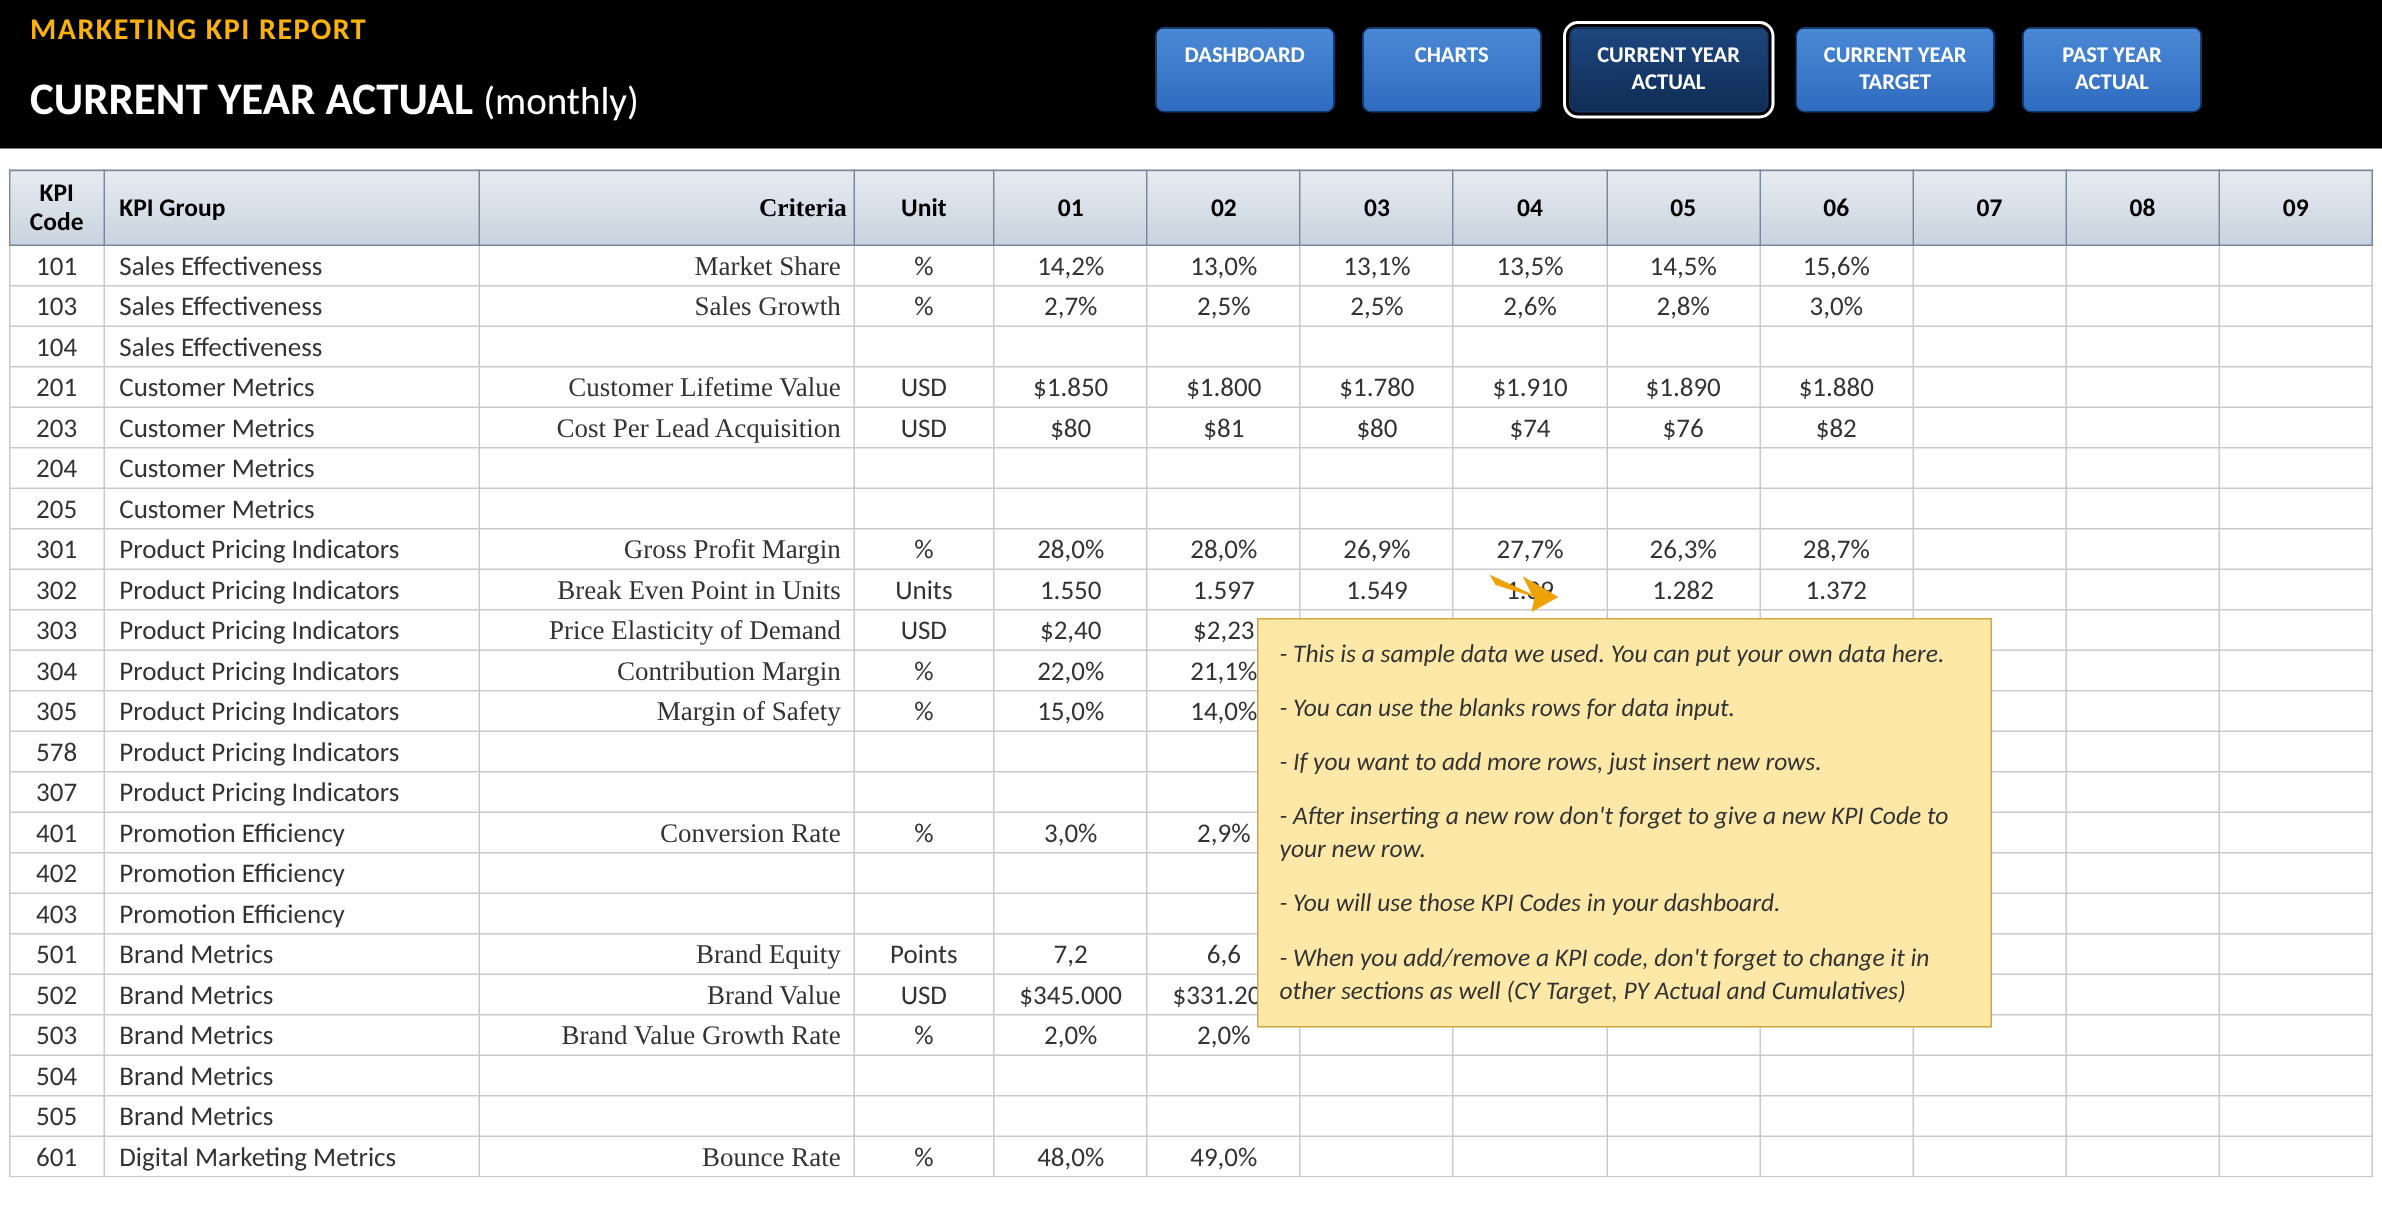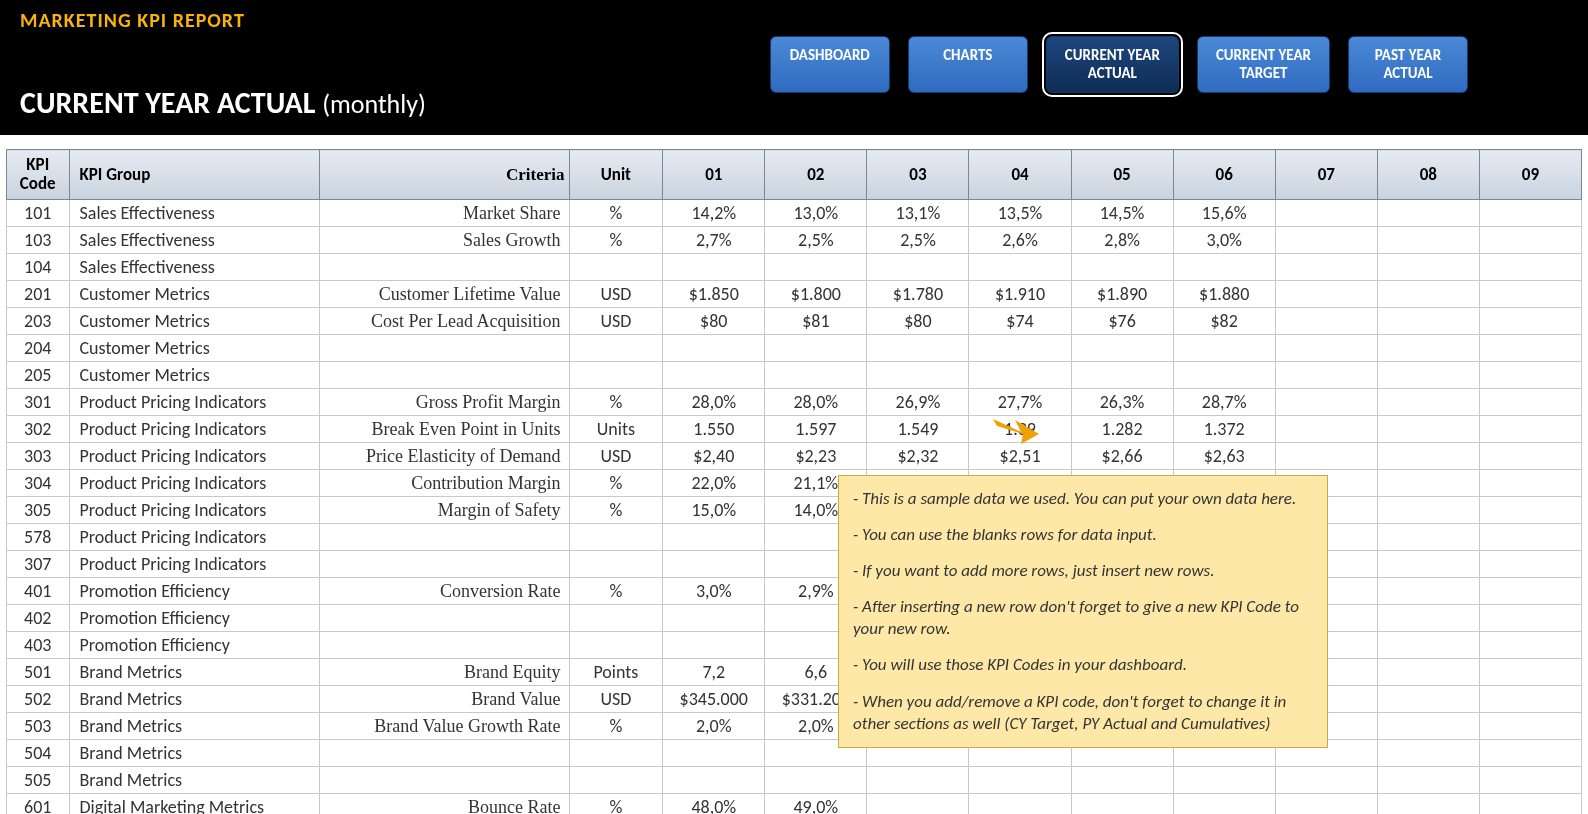--- a/index.html
+++ b/index.html
@@ -10,21 +10,21 @@
     font-size: 18px;
     color: #333;
   }
   .header {
     background: #000;
     padding: 8px 20px 14px 20px;
     display: flex;
     align-items: center;
     justify-content: space-between;
   }
-  .header-left { display: flex; flex-direction: column; gap: 36px; }
+  .header-left { display: flex; flex-direction: column; }
   .report-title {
     color: #f9b20c;
     font-weight: bold;
     font-size: 20px;
     letter-spacing: 1px;
   }
   .page-title {
     color: #fff;
     font-size: 30px;
     font-weight: bold;
@@ -496,21 +496,21 @@
         </tr>
       </tbody>
   </table>
 
   <div class="arrow" style="left:993px; top:279px;">
     <svg width="46" height="30" viewBox="0 0 46 30">
       <polygon points="0,5 28,18 22,6 46,20 28,30 30,20 4,12" fill="#f0a106"></polygon>
     </svg>
   </div>
 
-  <div class="note-box" id="note" style="left:838px; top:340px;">
+  <div class="note-box" id="note" style="left:838px; top:313px;">
       <p>- This is a sample data we used. You can put your own data here.</p>
       <p>- You can use the blanks rows for data input.</p>
       <p>- If you want to add more rows, just insert new rows.</p>
       <p>- After inserting a new row don't forget to give a new KPI Code to your new row.</p>
       <p>- You will use those KPI Codes in your dashboard.</p>
       <p>- When you add/remove a KPI code, don't forget to change it in other sections as well (CY Target, PY Actual and Cumulatives)</p>
     </div>
 </div>
 
 </body></html>

